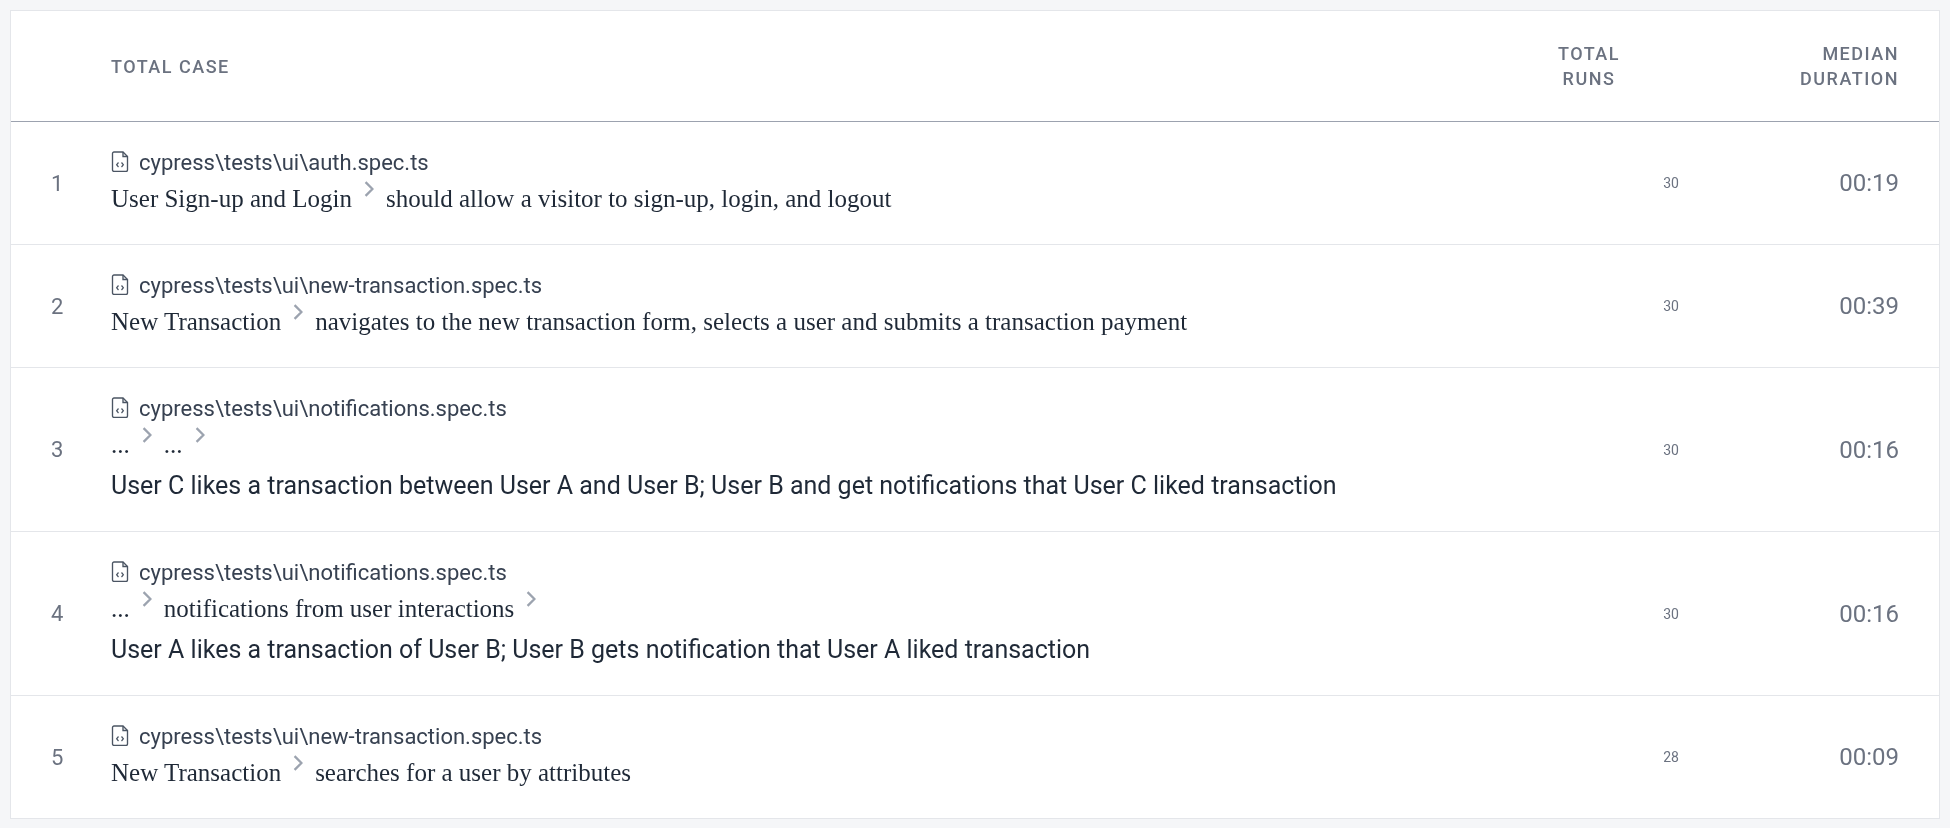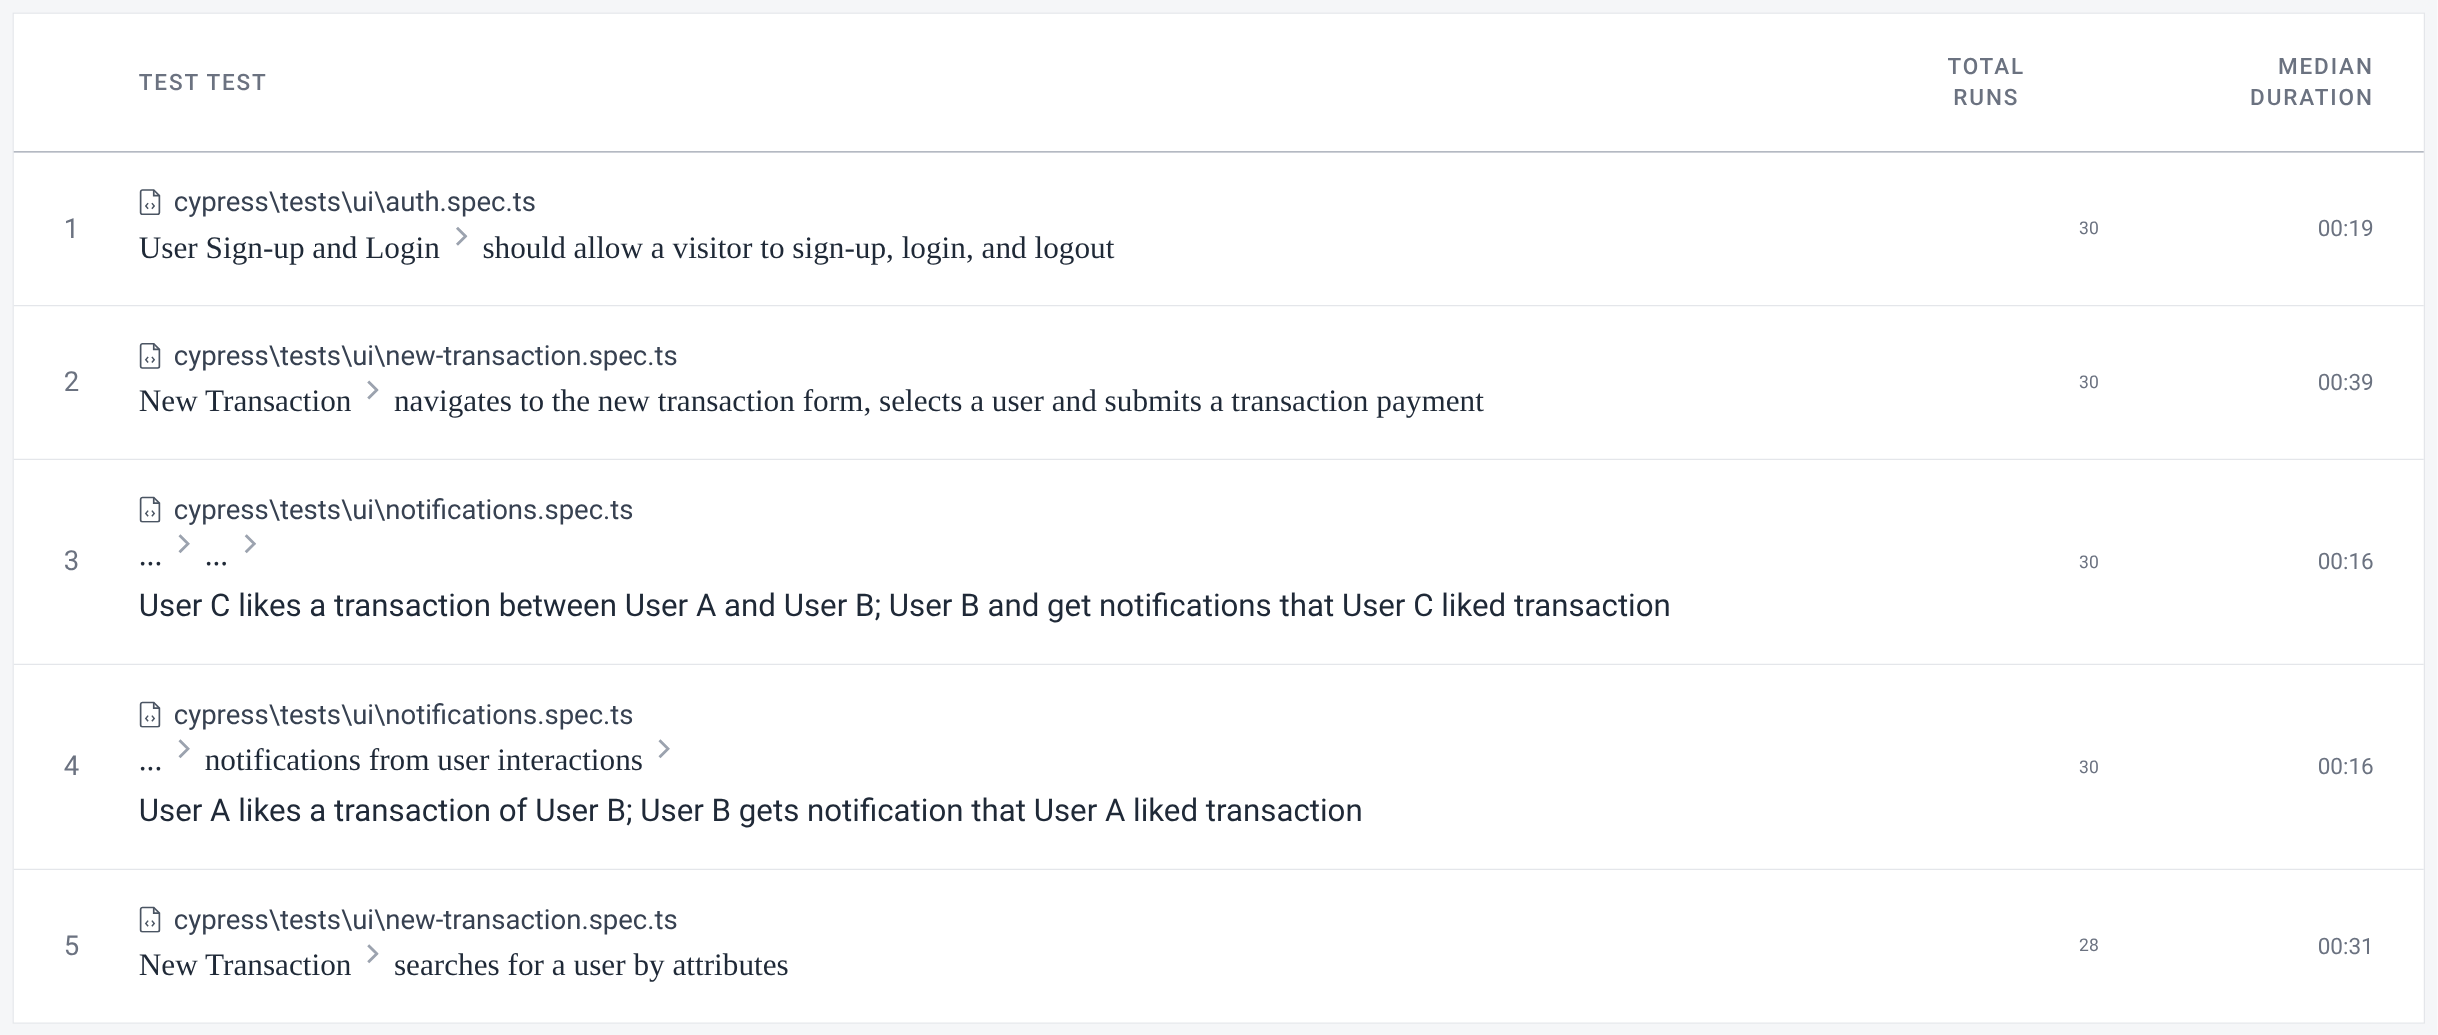--- a/index.html
+++ b/index.html
@@ -128,37 +128,37 @@
       text-align: right;
       flex-shrink: 0;
       font-size: 14px;
       color: #6b7280;
     }
 
     .row-duration {
       width: 220px;
       text-align: right;
       flex-shrink: 0;
-      font-size: 18px;
+      font-size: 24px;
       color: #6b7280;
     }
 
     .header-cell.col-runs,
     .header-cell.col-duration {
       white-space: pre-line;
       line-height: 1.4;
     }
   </style>
 </head>
 <body>
 
 <div class="table-container">
   <div class="header-row">
     <div class="col-index"></div>
-    <div class="header-cell col-testcase">TEST TEST</div>
+    <div class="header-cell col-testcase">TOTAL CASE</div>
     <div class="header-cell col-runs">TOTAL
 RUNS</div>
     <div class="header-cell col-duration">MEDIAN
 DURATION</div>
   </div>
 
   <div id="rows-container">
       <div class="data-row">
     <div class="row-index">1</div>
     <div class="row-content">
@@ -290,16 +290,16 @@
             <span class="chevron">
               <svg width="10" height="16" viewBox="0 0 8 14" fill="none" stroke="#9ca3af" stroke-width="2">
                 <path d="M1 1 l6 6 l-6 6"></path>
               </svg>
             </span>
             <span class="breadcrumb-segment">searches for a user by attributes</span>
           </div>
 
     </div>
     <div class="row-runs">28</div>
-    <div class="row-duration">00:31</div>
+    <div class="row-duration">00:09</div>
   </div>
     </div>
 </div>
 
 </body></html>

